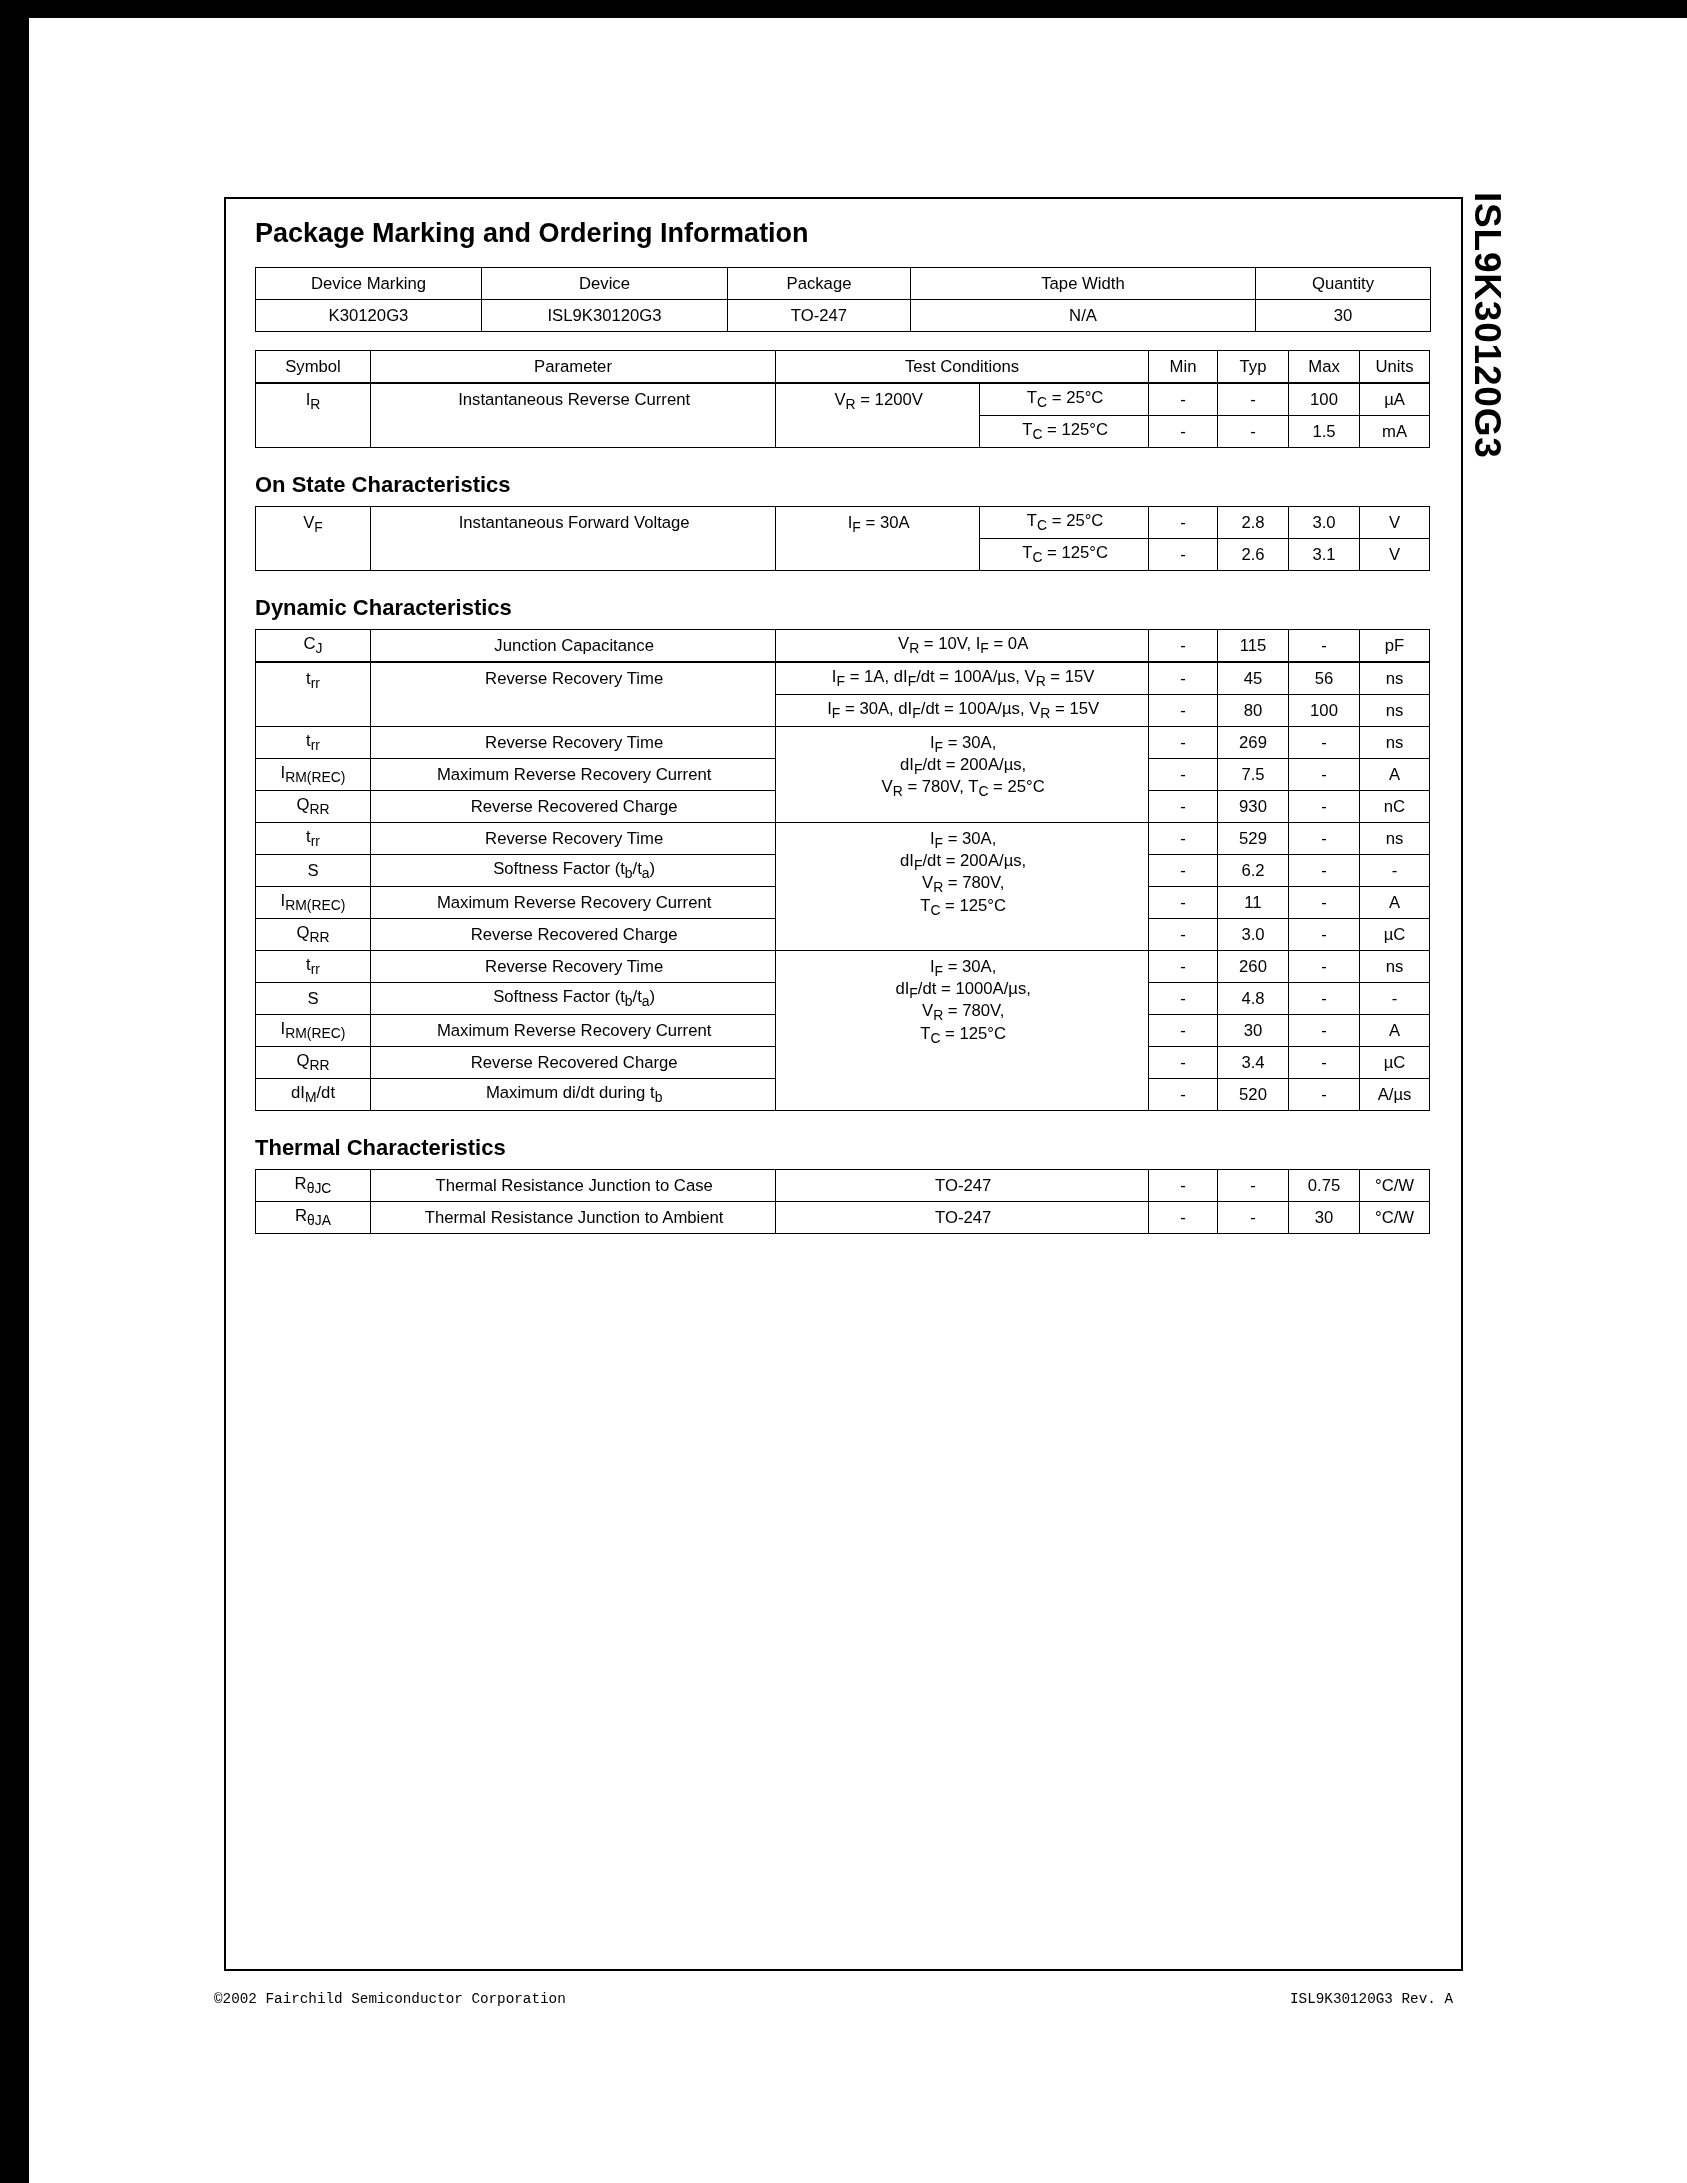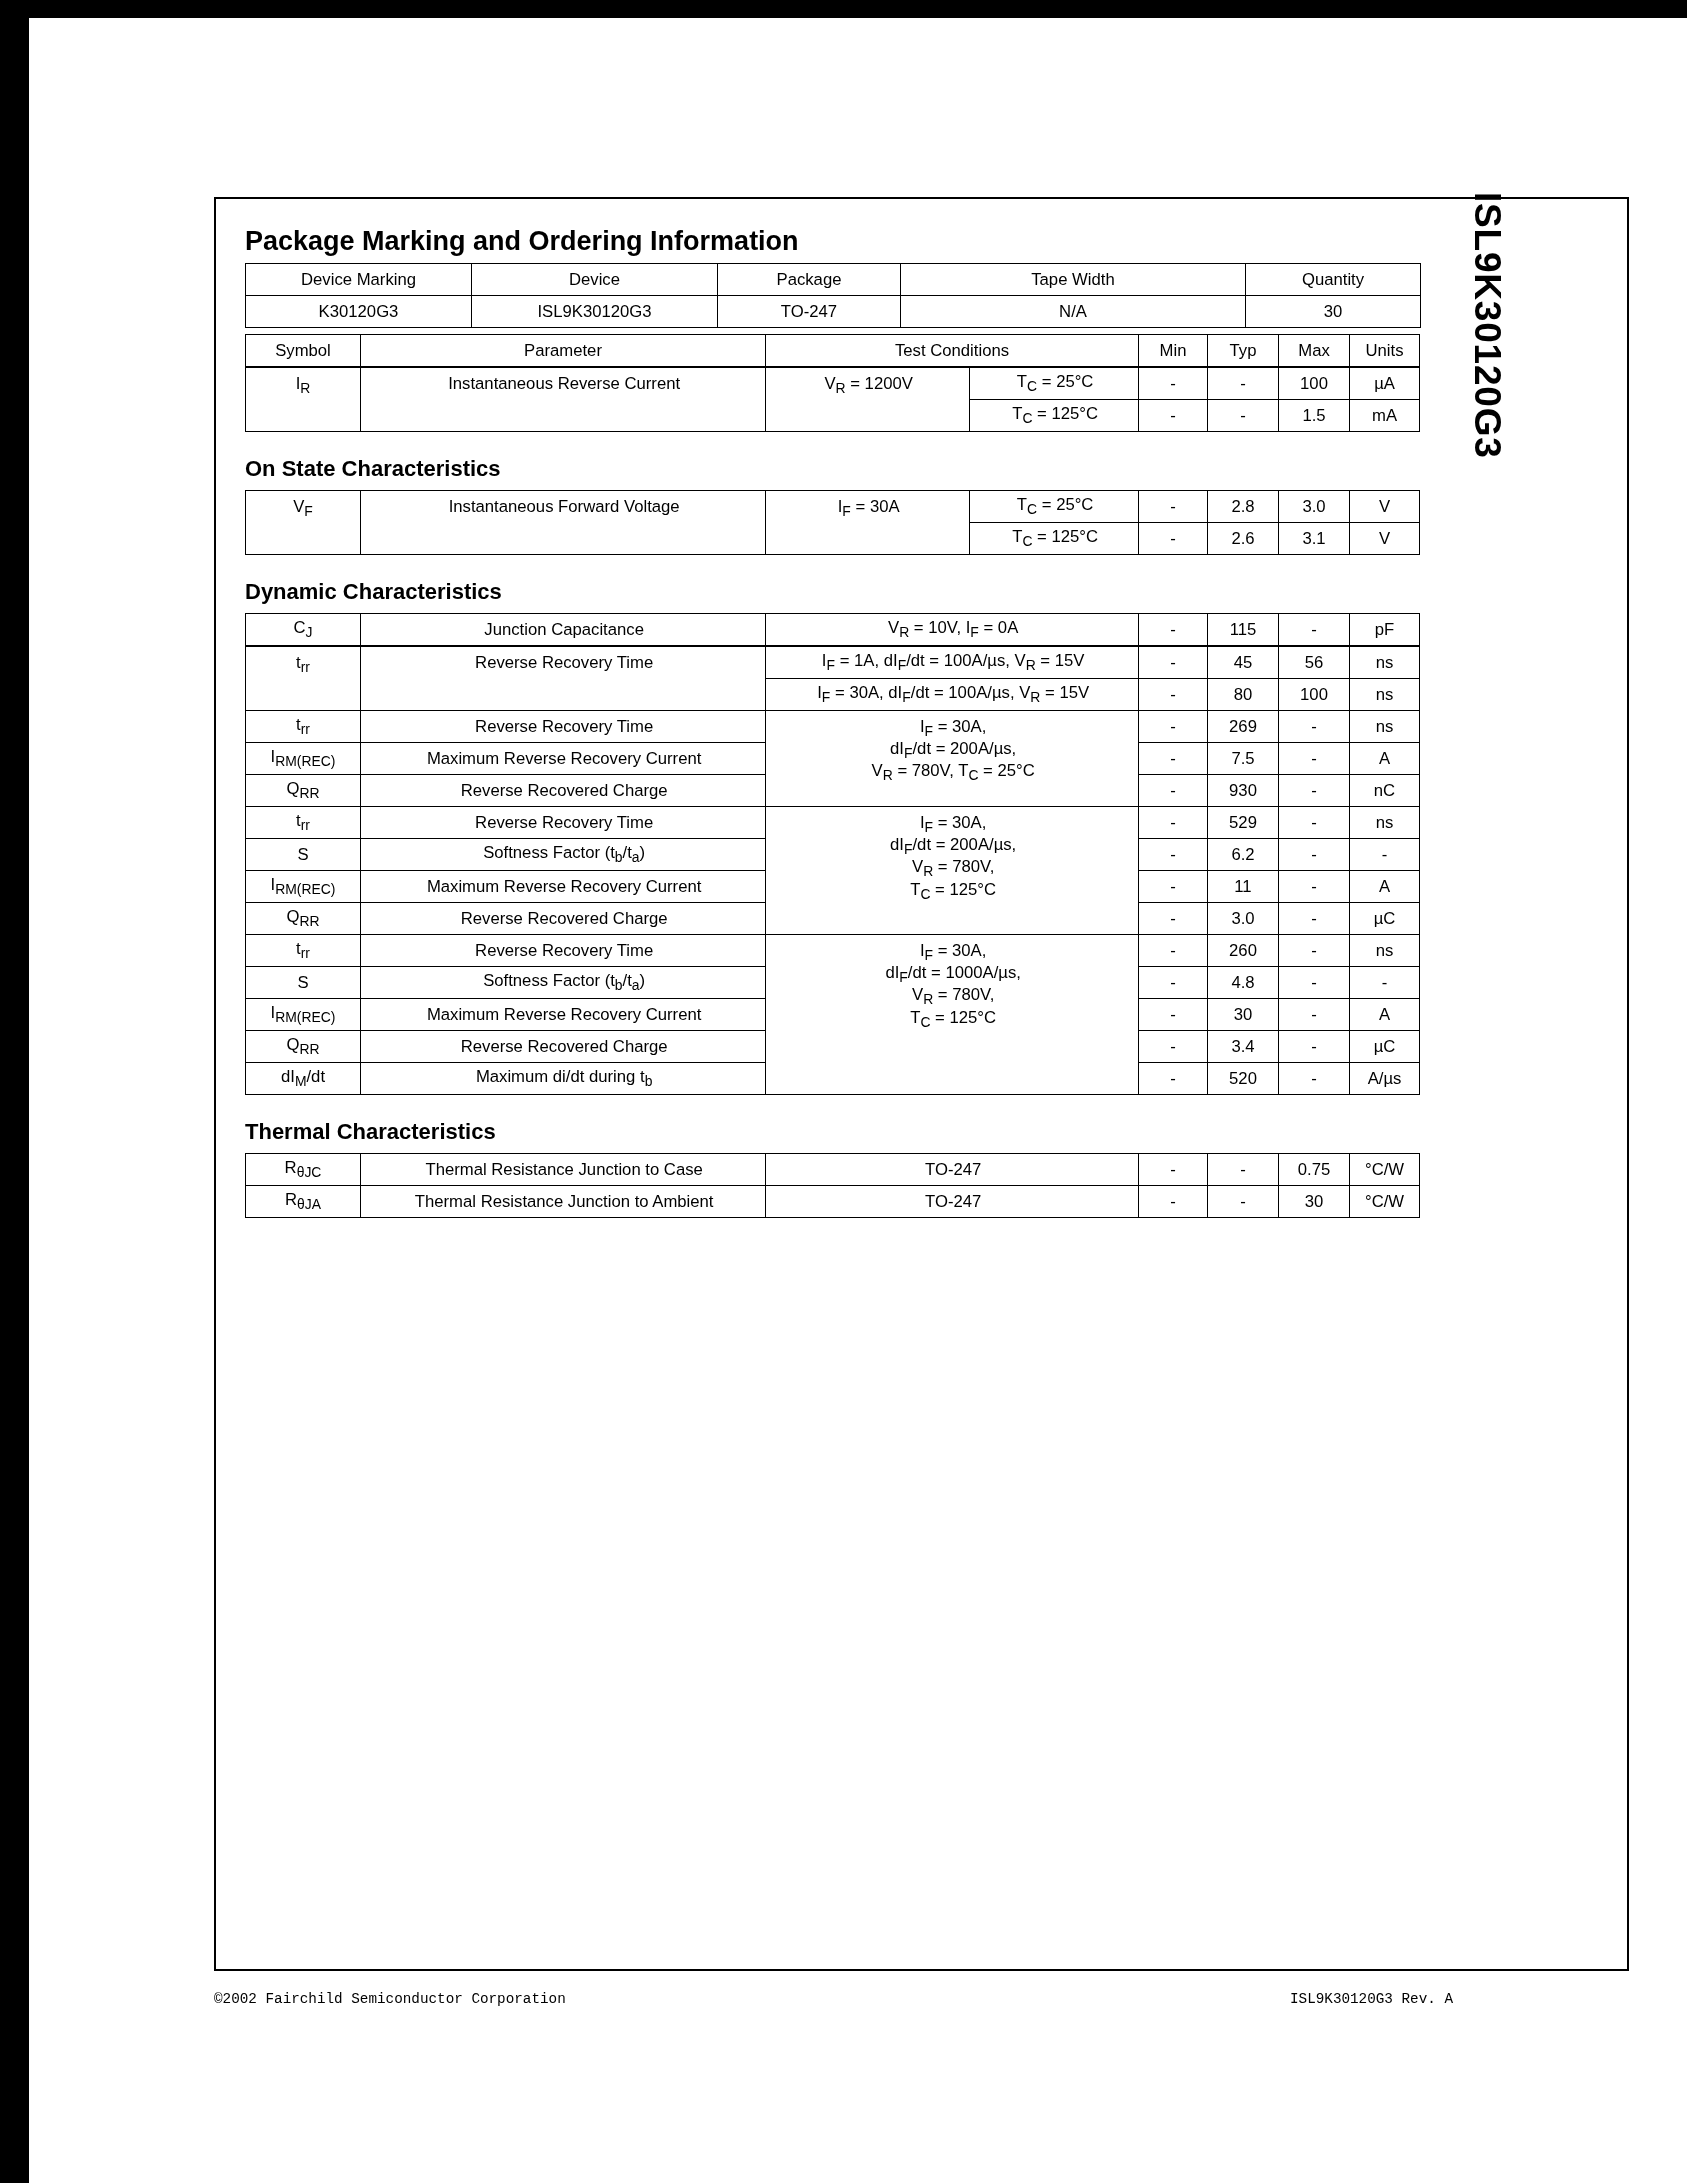--- a/index.html
+++ b/index.html
@@ -9,24 +9,24 @@
     width: 1687px; height: 2183px;
     background: #fff;
     font-family: "Liberation Sans", sans-serif;
     color: #000;
     overflow: hidden;
   }
   .bar-top  { position:absolute; left:0; top:0; width:1687px; height:17.5px; background:#000; }
   .bar-left { position:absolute; left:0; top:0; width:29px; height:2183px; background:#000; }
 
   .content-box {
-    position:absolute; left:214px; top:197px;
-    width:1415px; height:1774px;
+    position:absolute; left:224px; top:197px;
+    width:1239px; height:1774px;
     border:2.4px solid #000;
-    padding: 8px 29px;
+    padding: 0 29px;
   }
 
   .side-label {
     position:absolute; left:1466px; top:192px;
     writing-mode: vertical-rl;
     font-weight: bold; font-size: 37px; letter-spacing: 0.8px;
   }
 
   .doc-title { font-size:27px; font-weight:bold; margin:19px 0 0 0; }
 
@@ -36,21 +36,21 @@
   .ec-note { font-size:18px; font-weight:normal; }
 
   .sec-heading { font-size:22px; font-weight:bold; margin:24px 0 8px 0; }
 
   table { border-collapse:collapse; table-layout:fixed; width:1175px; }
   td { border:1.6px solid #000; font-size:16.7px; height:32px; padding:1.6px 4.8px; overflow:hidden; }
   .c { text-align:center; }
   .l { text-align:center; padding-left:7.1px; }
   .vt { vertical-align:top; padding-top:5.6px; }
   .pre { white-space:pre-line; }
-  .mt12 { margin-top:6px; }
+  .mt12 { margin-top:18px; }
 
   .footer {
     position:absolute; left:214px; top:1991px; width:1239px;
     font-size:14.3px;
     font-family:Liberation Mono, monospace;
   }
   .footer-right { float:right;text-align:center; }
 </style>
 </head>
 <body>

